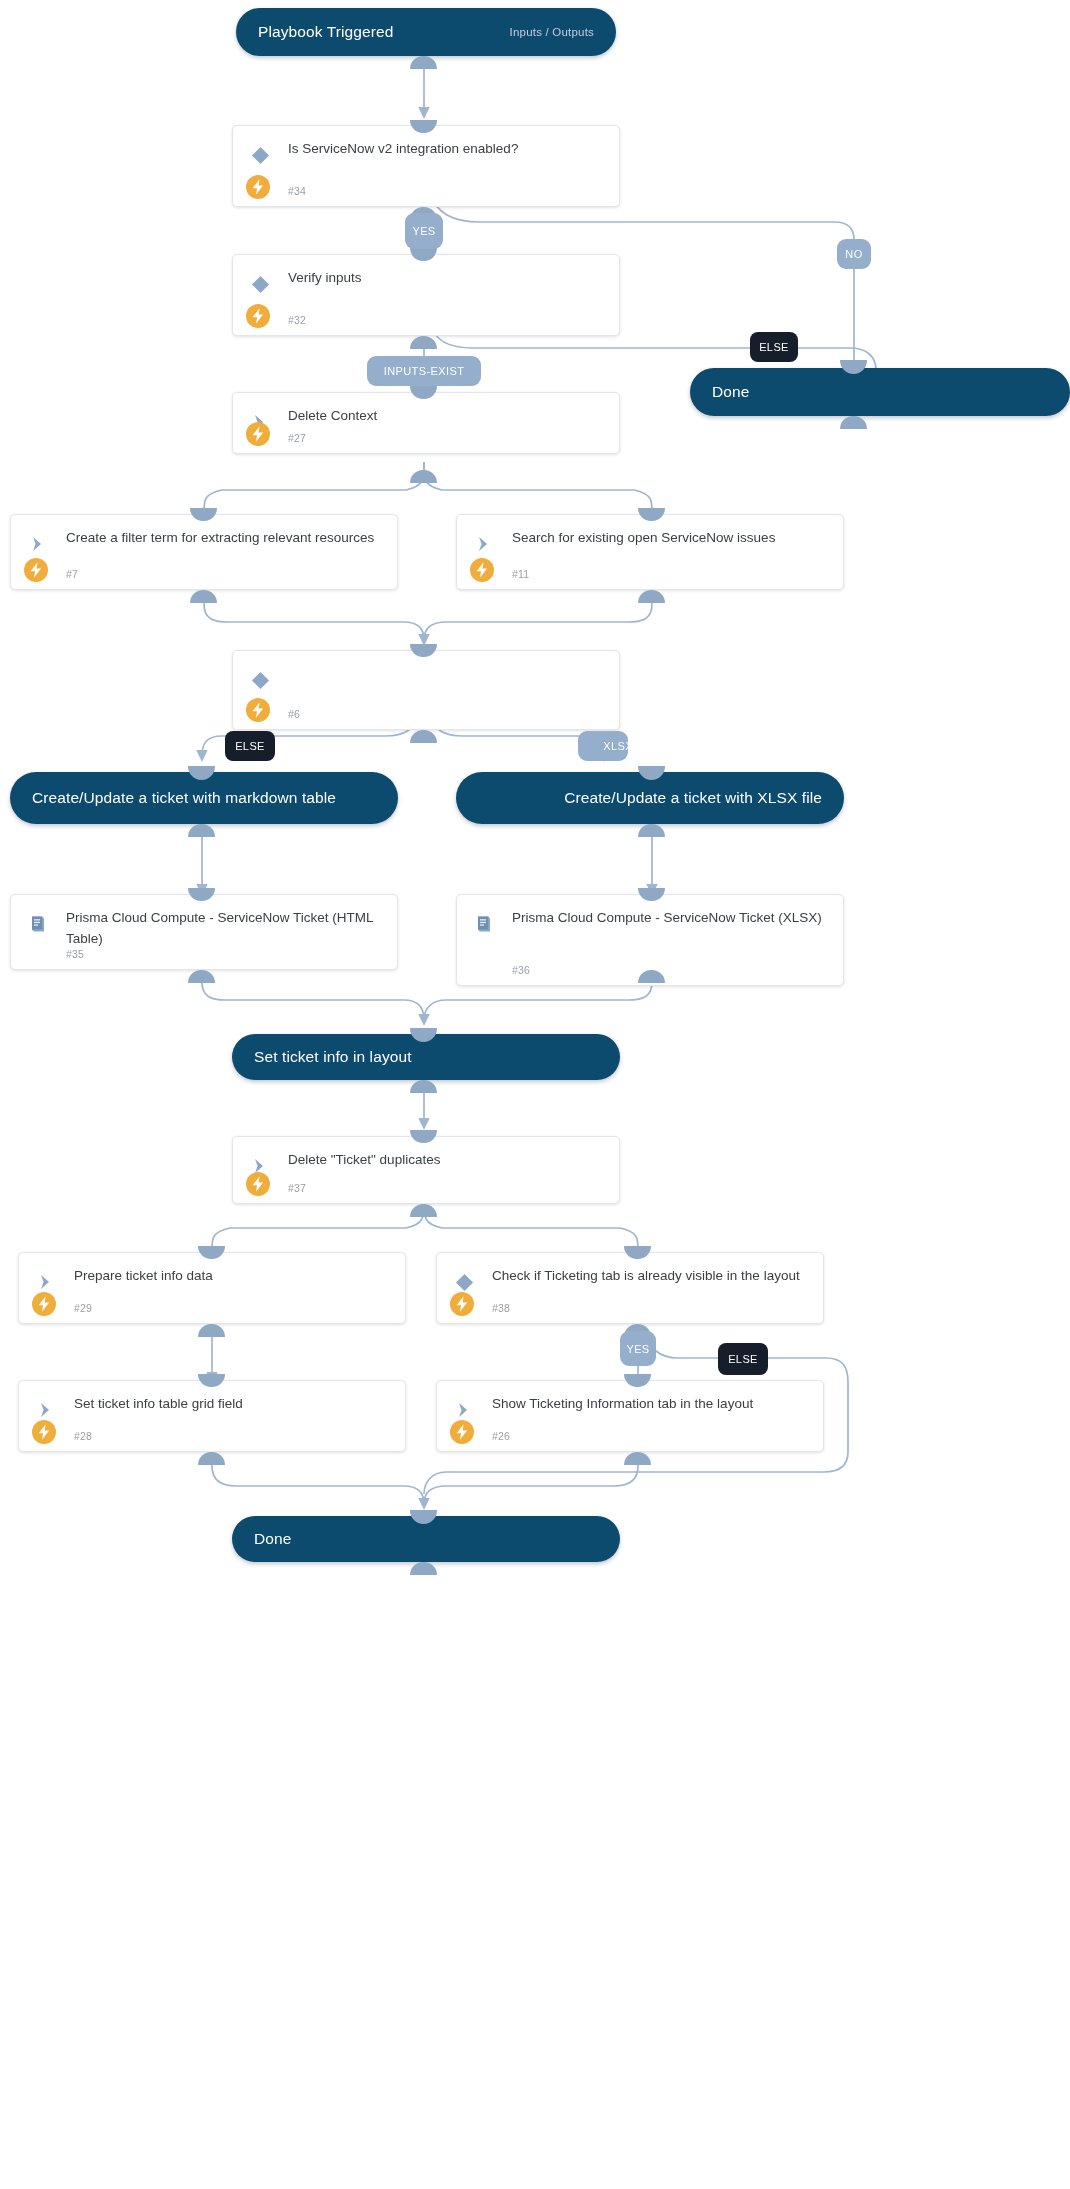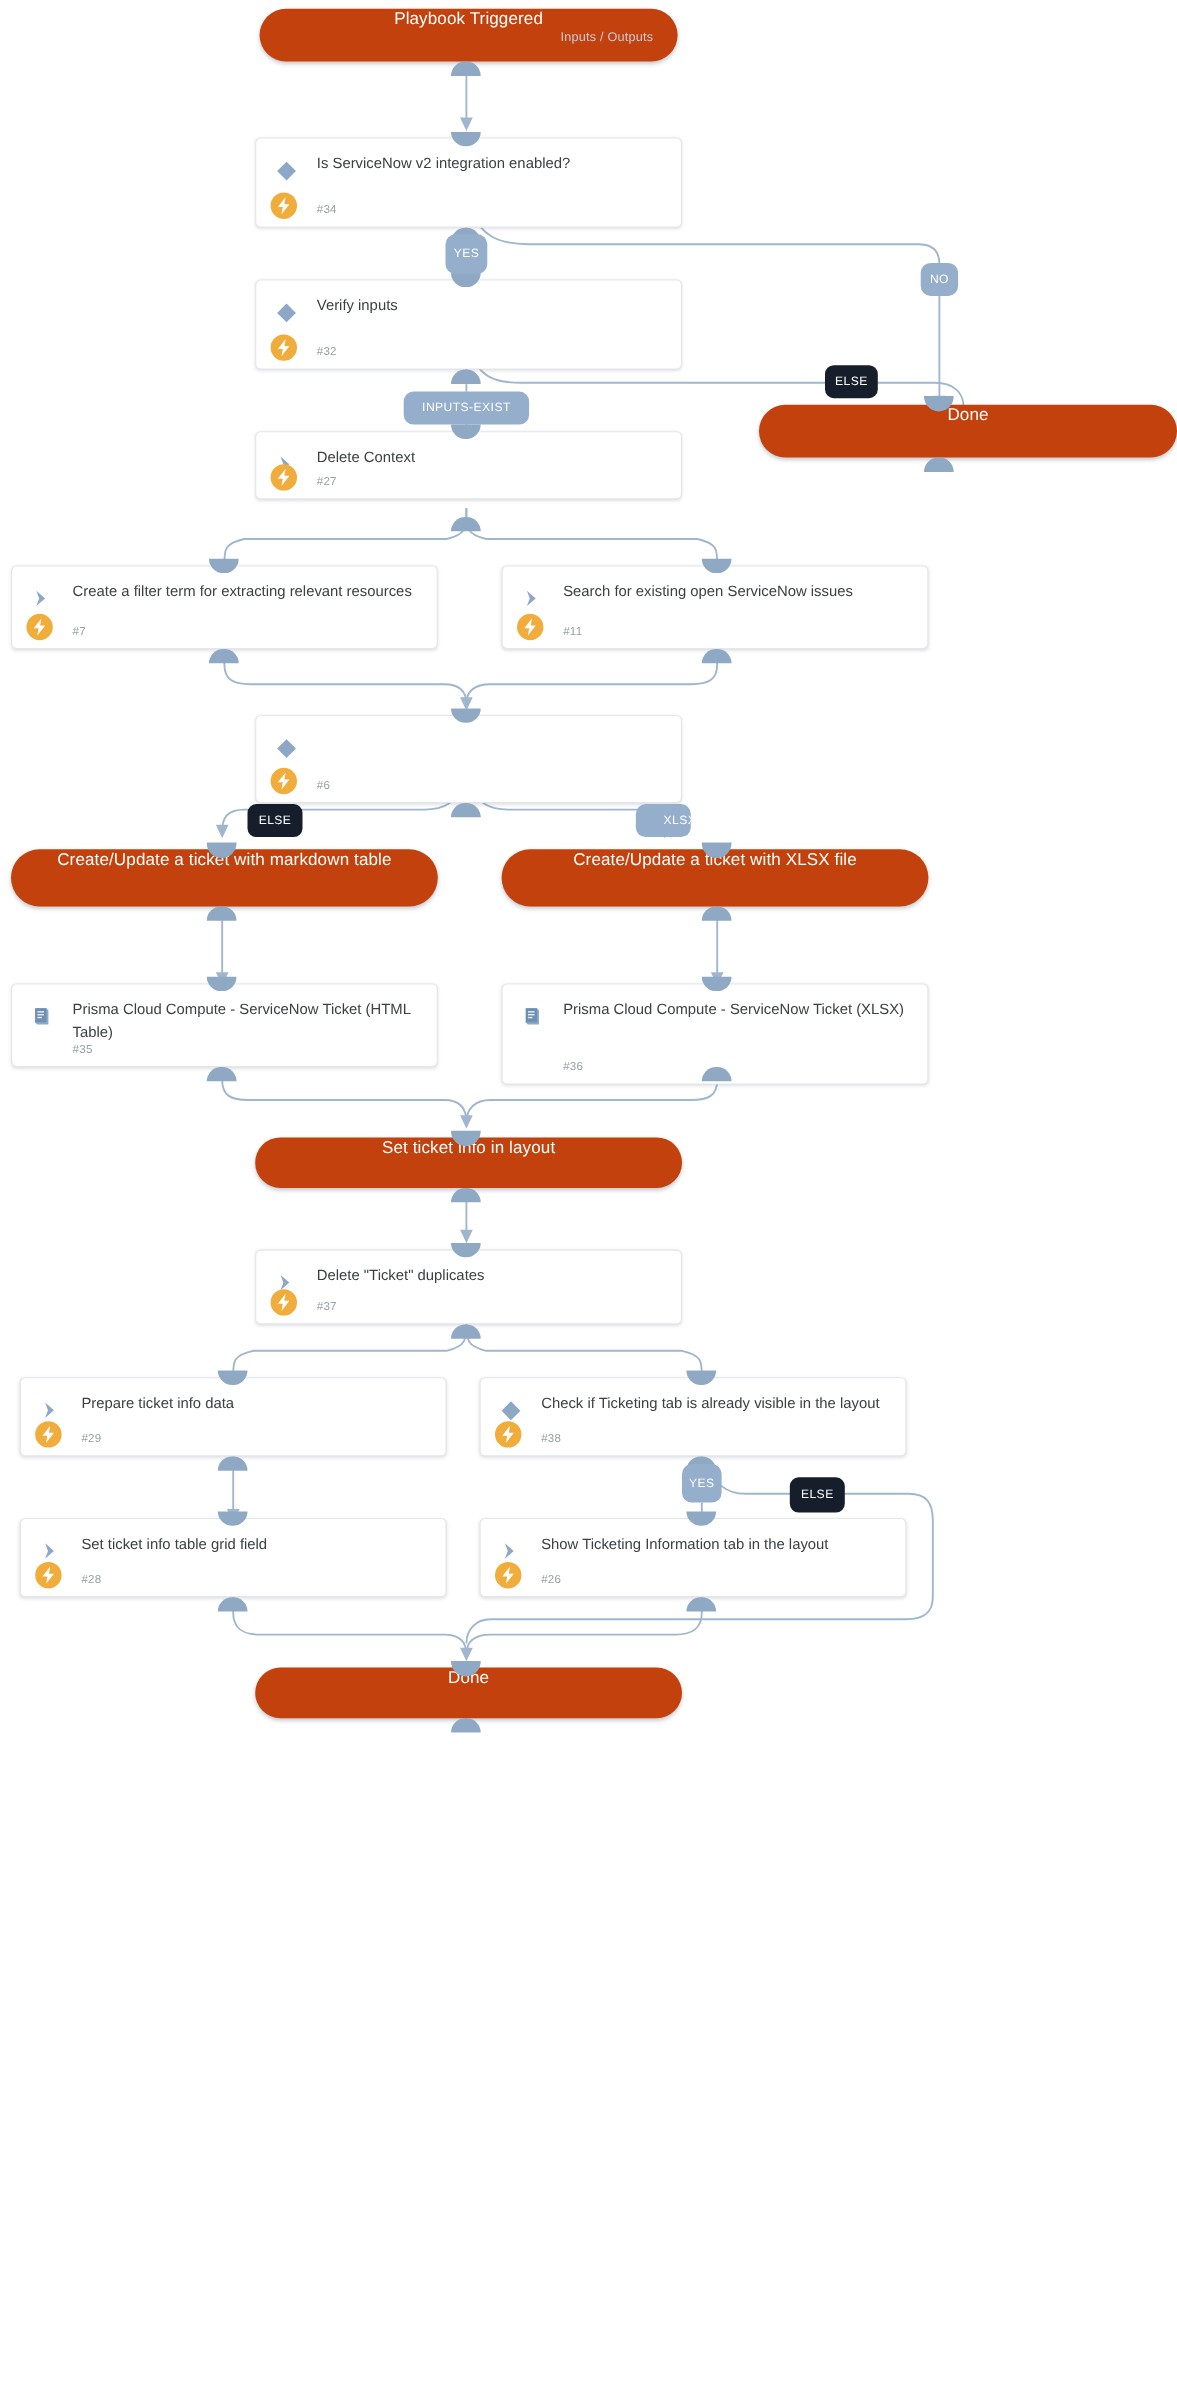--- a/index.html
+++ b/index.html
@@ -4,30 +4,29 @@
 <title>Playbook Flow</title>
 <style>
   html,body{margin:0;padding:0;background:#ffffff;}
   body{font-family:"Liberation Sans", sans-serif;-webkit-font-smoothing:antialiased;}
   #canvas{position:relative;width:1070px;height:2189px;background:#ffffff;overflow:hidden;}
   #wires{position:absolute;left:0;top:0;width:1070px;height:2189px;pointer-events:none;}
 
   
   .pill{
     position:absolute;
-    background:#c2410c;
+    background:#0c4a6e;
     border-radius:26px;
     box-shadow:0 2px 4px rgba(40,50,70,.28);
     color:#ffffff;
     display:flex;
     align-items:center;
     box-sizing:border-box;
     padding:0 22px;
     z-index:3;
-    flex-direction:column;
   }
   .pill .ptitle{font-size:15.5px;line-height:20px;letter-spacing:.1px;}
   .pill .pmeta{
     margin-left:auto;font-size:11.5px;color:#C4CEDD;letter-spacing:.2px;white-space:nowrap;
   }
 
   
   .card{
     position:absolute;
     background:#ffffff;
@@ -296,21 +295,21 @@
     <span>XLSX</span>
   </div>
 
   <div class="sock tond" style="left:188px;top:766px;"></div>
   <div class="pill" style="left:10px;top:772px;width:388px;height:52px;">
     <span class="ptitle">Create/Update a ticket with markdown table</span>
   </div>
   <div class="sock bot" style="left:188px;top:824px;"></div>
 
   <div class="sock tond" style="left:638px;top:766px;"></div>
-  <div class="pill" style="left:456px;top:772px;width:388px;height:52px;">
+  <div class="pill" style="left:456px;top:772px;width:388px;height:52px;justify-content:flex-end;">
     <span class="ptitle">Create/Update a ticket with XLSX file</span>
   </div>
   <div class="sock bot" style="left:638px;top:824px;"></div>
 
   <div class="sock top" style="left:188px;top:888px;"></div>
   <div class="card" style="left:10px;top:894px;width:388px;height:76px;">
     <div class="row">
       <span class="cicon">
         <svg class="icn" width="20" height="20" viewBox="0 0 20 20">
           <path d="M4 2.6 L14.2 2.6 L16 4.6 L16 17.4 L5.8 17.4 L4 15.4 Z" fill="#8CA8C6"></path>

